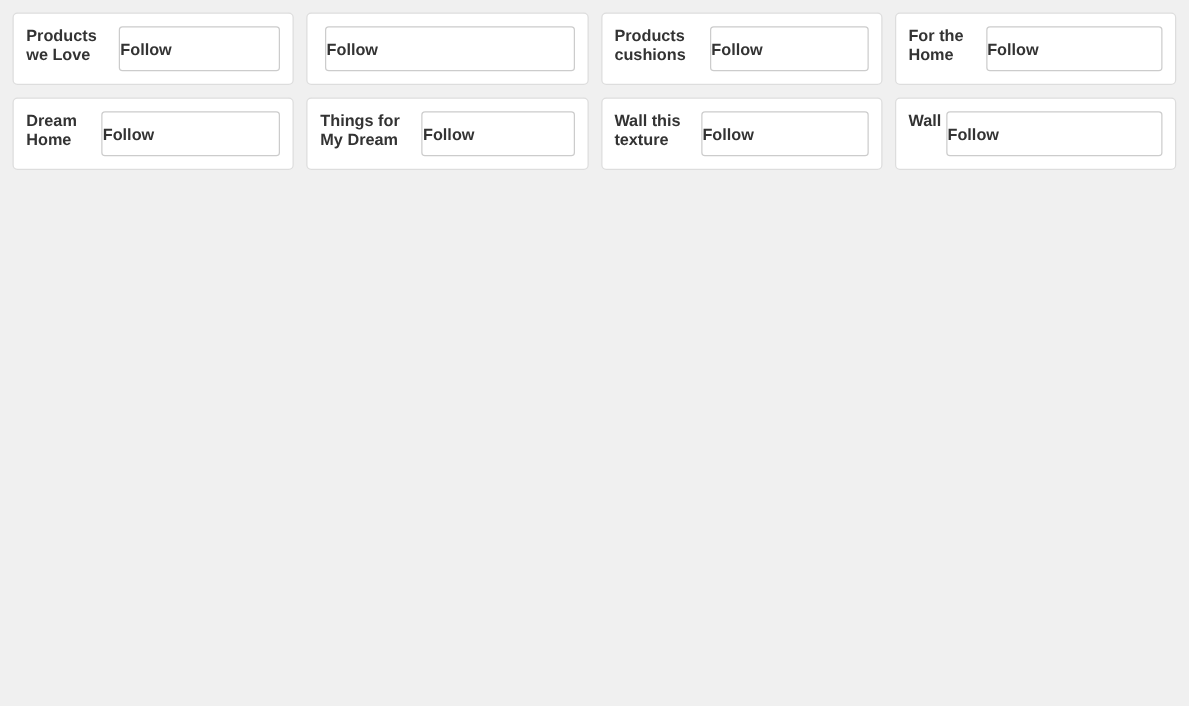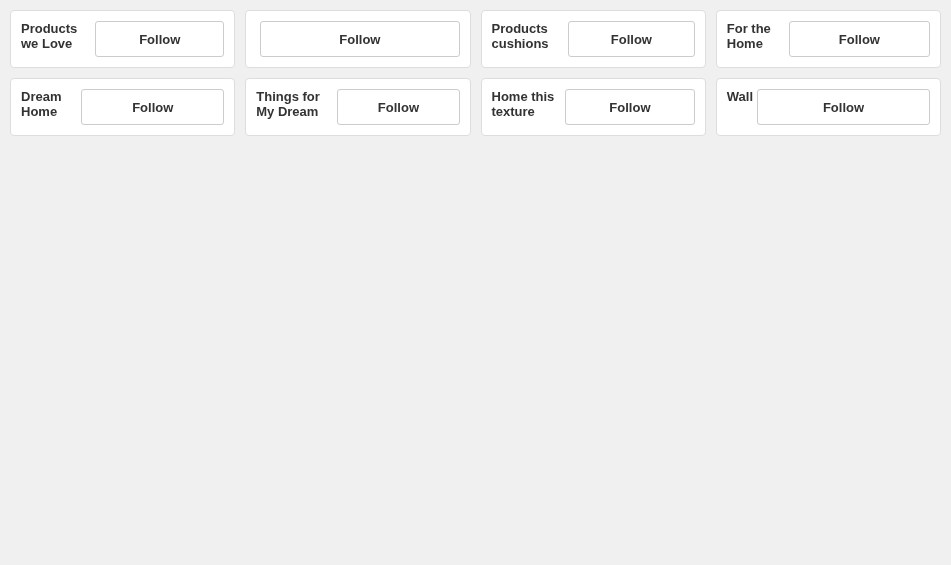--- a/index.html
+++ b/index.html
@@ -125,21 +125,21 @@
 
     .follow-btn {
       width: 100%;
       padding: 6px 0;
       background: #fff;
       border: 1px solid #ccc;
       border-radius: 3px;
       font-size: 13px;
       color: #333;
       cursor: pointer;
-      text-align: center;
+      text-align: left;
       font-weight: bold;
     }
 
     
     .board-5 .img-cell:nth-child(1) {
       background: linear-gradient(135deg, #e8f0e0 50%, #c8e0b0 50%);
     }
     .board-5 .img-cell:nth-child(3) {
       background: linear-gradient(45deg, #3a2a2a, #5a4a3a);
     }
@@ -238,21 +238,21 @@
       <div class="img-cell"></div>
       <div class="img-cell"></div>
       <div class="img-cell"></div>
       <div class="img-cell"></div>
       <div class="img-cell"></div>
     </div>
     <button class="follow-btn">Follow</button>
   </div>
 
   <div class="board-card board-6">
-    <div class="board-title">Home this texture</div>
+    <div class="board-title">Wall this texture</div>
     <div class="image-grid">
       <div class="img-cell"></div>
       <div class="img-cell"></div>
       <div class="img-cell"></div>
       <div class="img-cell"></div>
       <div class="img-cell"></div>
       <div class="img-cell"></div>
       <div class="img-cell"></div>
       <div class="img-cell"></div>
       <div class="img-cell"></div>

